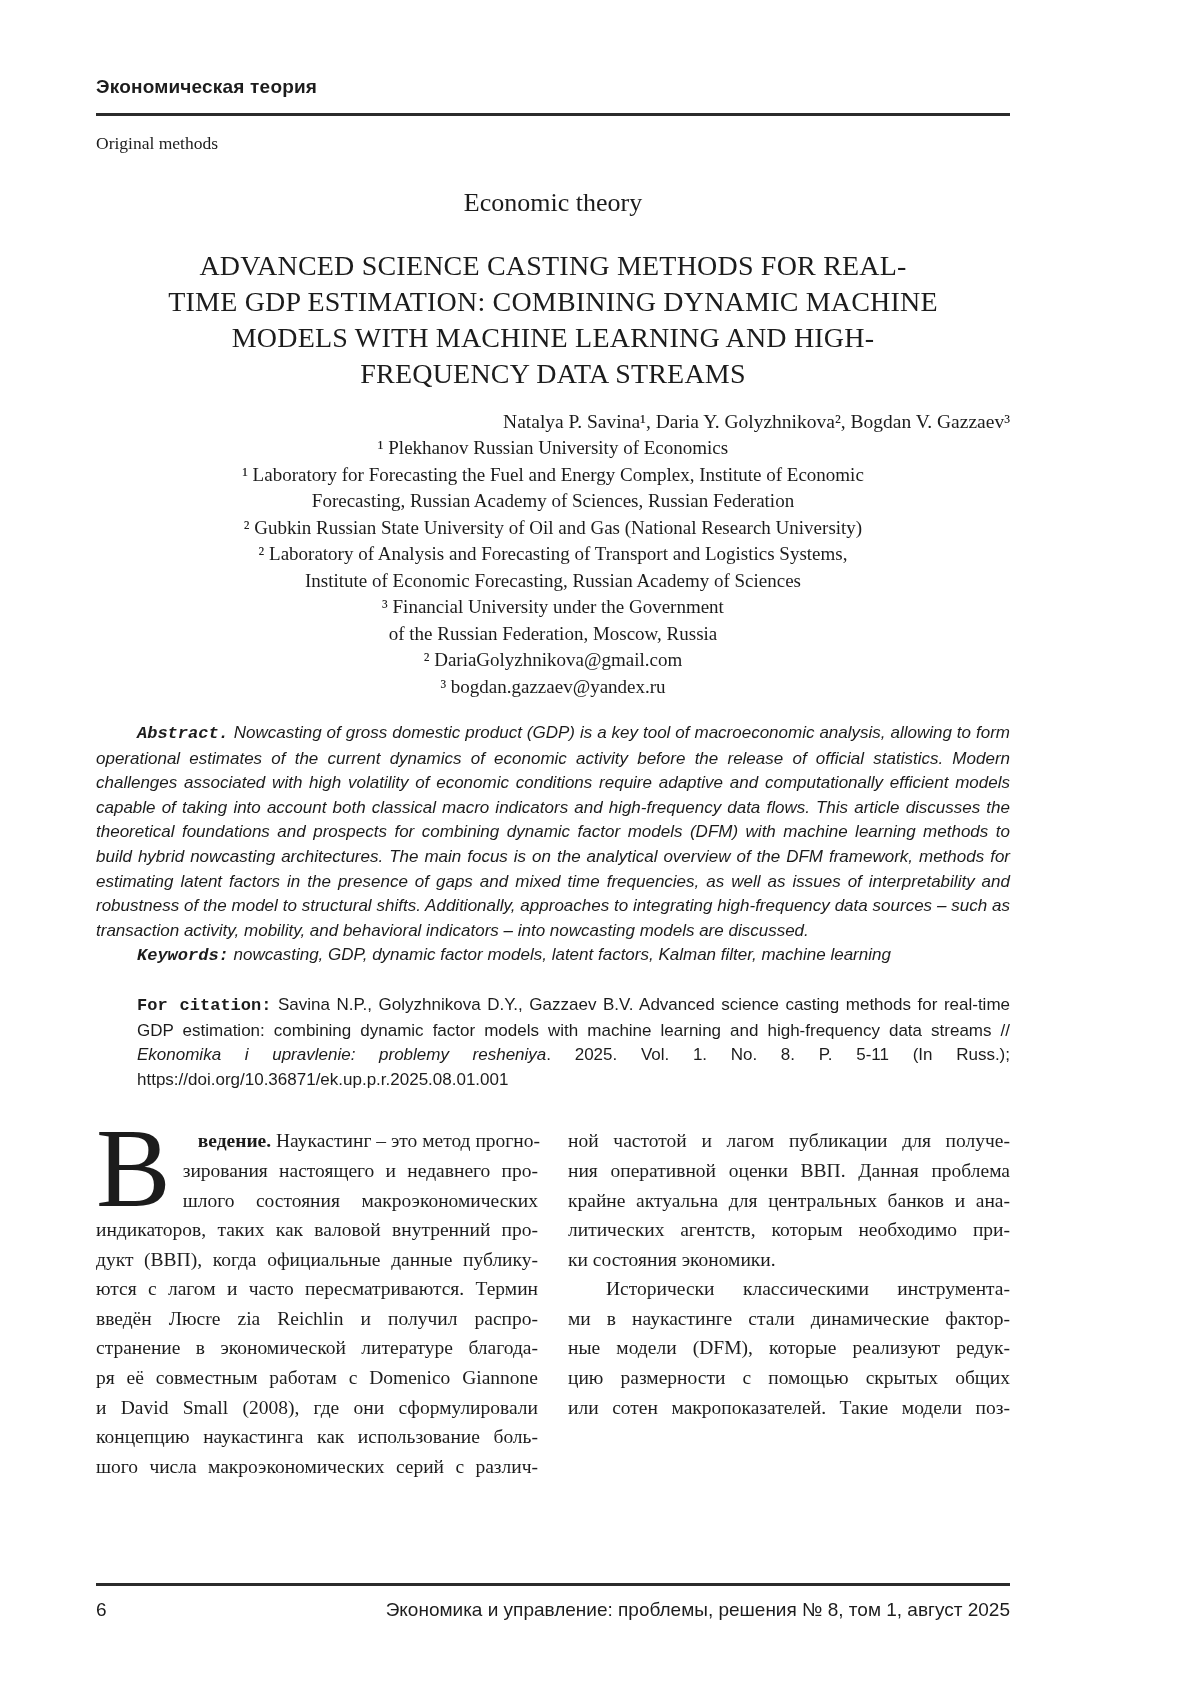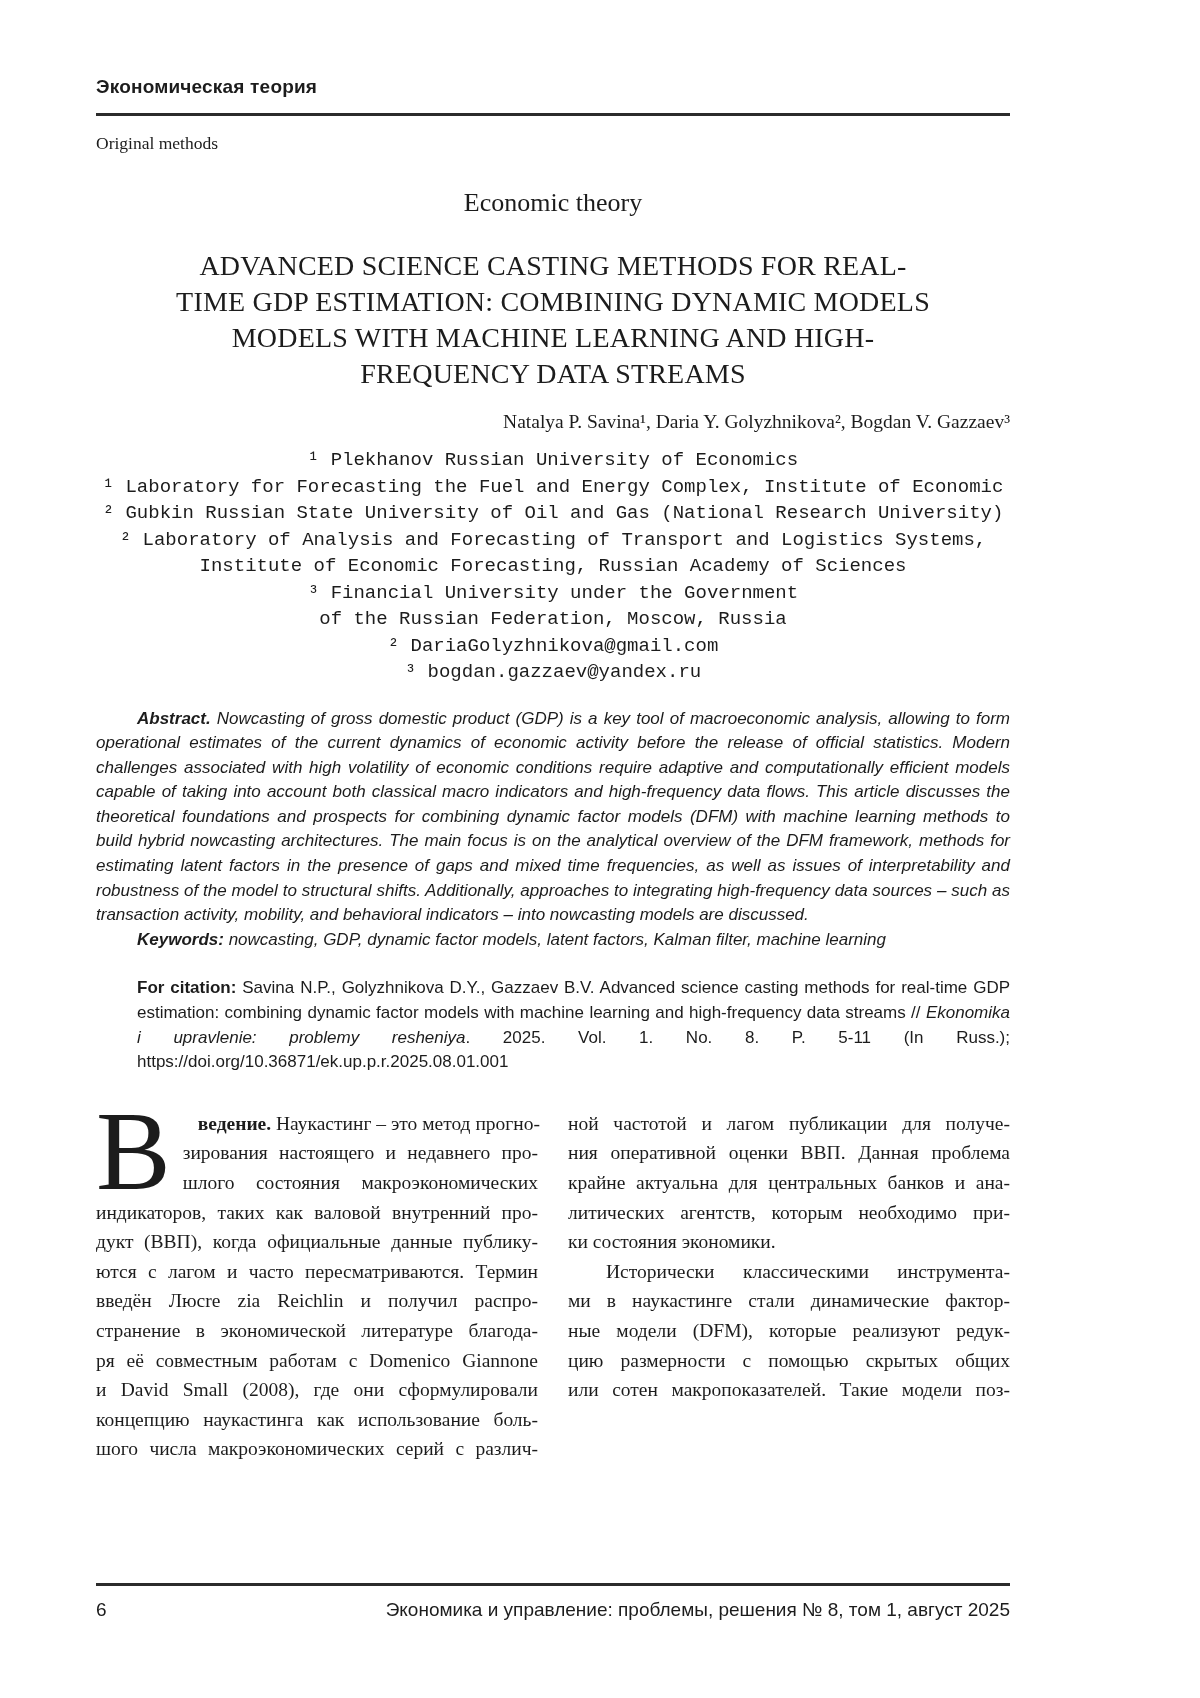--- a/index.html
+++ b/index.html
@@ -44,37 +44,37 @@
     line-height: 36px;
     letter-spacing: 0.2px;
   }
   
   .authors-line {
     margin-top: 16px;
     text-align: right;
     font-size: 19.5px;
     line-height: 27px;
   }
-  .affiliations { margin-top: 12px; font-family: Liberation Mono, monospace; }
+  .affiliations { margin-top: 0px; }
   .affiliation-line {
     text-align: center;
     font-size: 19px;
     line-height: 26.5px;
   }
   
   .abstract-block {
     margin-top: 21px;
     font-family: "Liberation Sans", sans-serif;
     font-style: italic;
     font-size: 17px;
     line-height: 24.6px;
     text-align: justify;
   }
   .abstract-text { text-indent: 41px; }
-  .bold-lead { font-weight: bold; }
+  .bold-lead { font-weight: bold; font-family: Liberation Mono, monospace; }
   .keywords-line { text-indent: 41px; }
   .citation-block {
     margin-top: 24px;
     margin-left: 41px;
     font-family: "Liberation Sans", sans-serif;
     font-size: 17px;
     line-height: 24.6px;
     text-align: justify;
   }
   .citation-journal { font-style: italic; }
@@ -130,30 +130,31 @@
   <div class="section-label">Экономическая теория</div>
 
   <hr class="header-rule">
 
   <div class="article-type">Original methods</div>
 
   <div class="section-title-en">Economic theory</div>
 
   <div class="article-title">
       <div class="title-line">ADVANCED SCIENCE CASTING METHODS FOR REAL-</div>
-      <div class="title-line">TIME GDP ESTIMATION: COMBINING DYNAMIC MODELS</div>
+      <div class="title-line">TIME GDP ESTIMATION: COMBINING DYNAMIC MACHINE</div>
       <div class="title-line">MODELS WITH MACHINE LEARNING AND HIGH-</div>
       <div class="title-line">FREQUENCY DATA STREAMS</div>
     </div>
 
   <div class="authors-line">Natalya P. Savina¹, Daria Y. Golyzhnikova², Bogdan V. Gazzaev³</div>
 
   <div class="affiliations">
       <div class="affiliation-line">¹ Plekhanov Russian University of Economics</div>
       <div class="affiliation-line">¹ Laboratory for Forecasting the Fuel and Energy Complex, Institute of Economic</div>
+      <div class="affiliation-line">Forecasting, Russian Academy of Sciences, Russian Federation</div>
       <div class="affiliation-line">² Gubkin Russian State University of Oil and Gas (National Research University)</div>
       <div class="affiliation-line">² Laboratory of Analysis and Forecasting of Transport and Logistics Systems,</div>
       <div class="affiliation-line">Institute of Economic Forecasting, Russian Academy of Sciences</div>
       <div class="affiliation-line">³ Financial University under the Government</div>
       <div class="affiliation-line">of the Russian Federation, Moscow, Russia</div>
       <div class="affiliation-line">² DariaGolyzhnikova@gmail.com</div>
       <div class="affiliation-line">³ bogdan.gazzaev@yandex.ru</div>
     </div>
 
   <div class="abstract-block">

